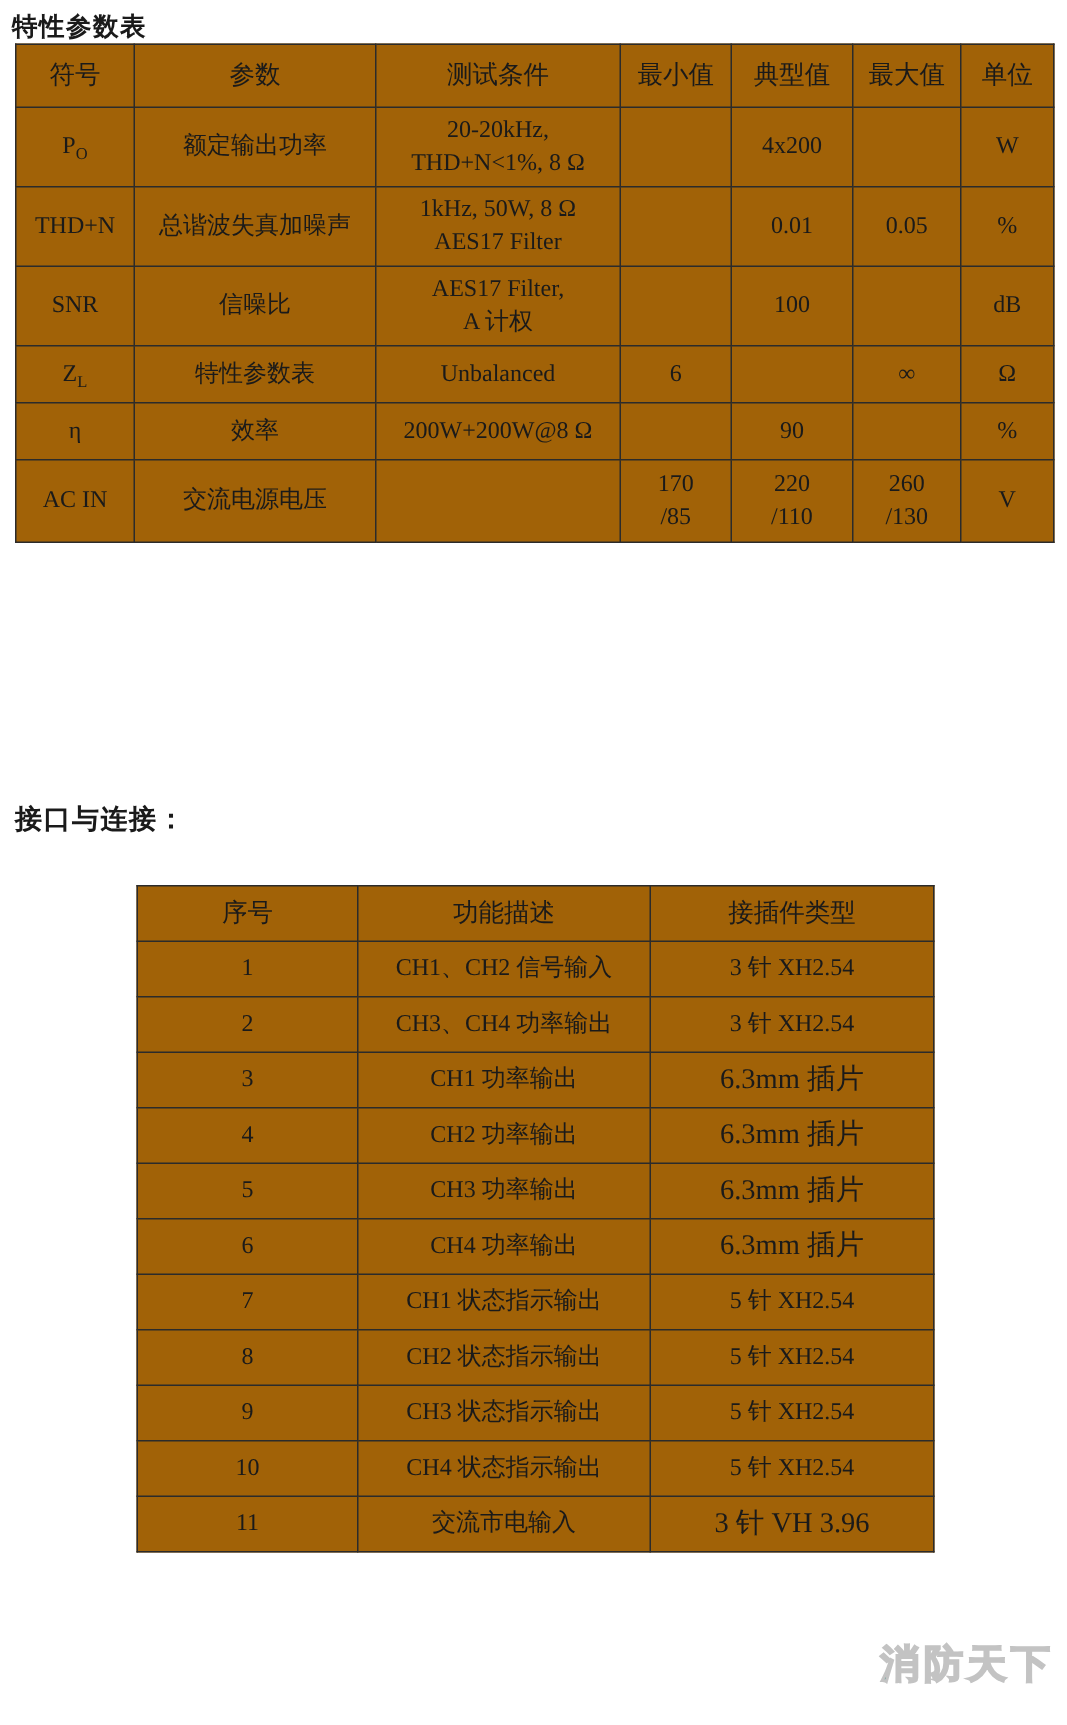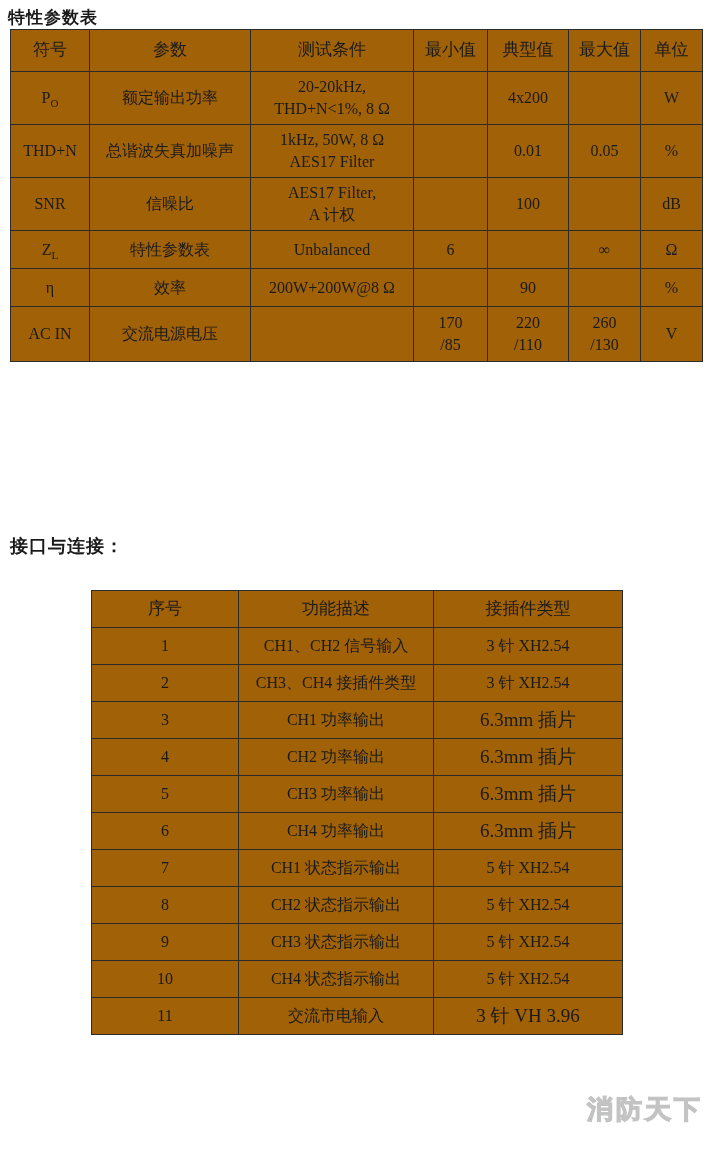--- a/index.html
+++ b/index.html
@@ -136,21 +136,21 @@
     <th>功能描述</th>
     <th>接插件类型</th>
   </tr>
   <tr style="height:37px">
     <td>1</td>
     <td>CH1、CH2 信号输入</td>
     <td>3 针 XH2.54</td>
   </tr>
   <tr style="height:37px">
     <td>2</td>
-    <td>CH3、CH4 接插件类型</td>
+    <td>CH3、CH4 功率输出</td>
     <td>3 针 XH2.54</td>
   </tr>
   <tr style="height:37px">
     <td>3</td>
     <td>CH1 功率输出</td>
     <td class="lg">6.3mm 插片</td>
   </tr>
   <tr style="height:37px">
     <td>4</td>
     <td>CH2 功率输出</td>

